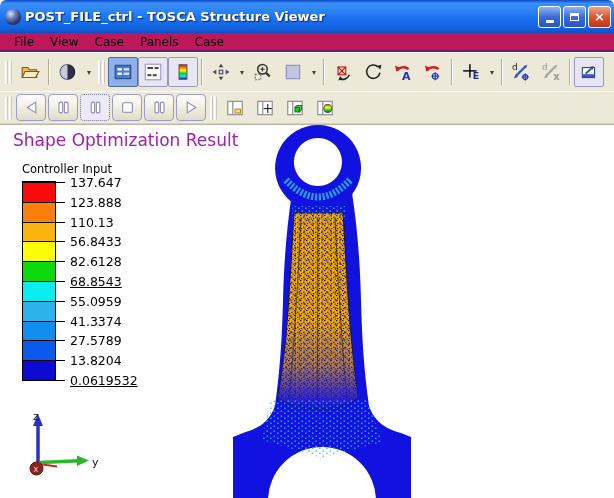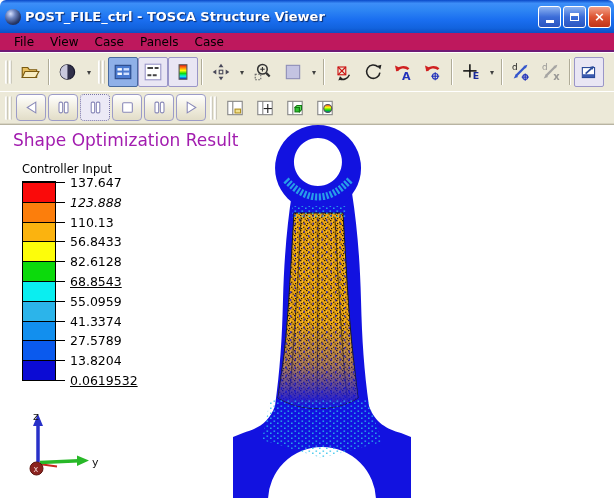--- a/index.html
+++ b/index.html
@@ -427,21 +427,21 @@
             <div class="band" style="background: rgb(12, 218, 12);"></div>
             <div class="band" style="background: rgb(10, 238, 240);"></div>
             <div class="band" style="background: rgb(44, 180, 234);"></div>
             <div class="band" style="background: rgb(18, 143, 238);"></div>
             <div class="band" style="background: rgb(10, 90, 238);"></div>
             <div class="band" style="background: rgb(11, 11, 212);"></div>
           </div>
       <div class="tick" style="top: 1px;"></div>
           <div class="ticklabel" style="top: -6px; text-align: right;">137.647</div>
           <div class="tick" style="top: 20.8px;"></div>
-          <div class="ticklabel" style="top: 13.8px; font-style: italic;">123.888</div>
+          <div class="ticklabel" style="top: 13.8px;">123.888</div>
           <div class="tick" style="top: 40.6px;"></div>
           <div class="ticklabel" style="top: 33.6px;">110.13</div>
           <div class="tick" style="top: 60.4px;"></div>
           <div class="ticklabel" style="top: 53.4px;">56.8433</div>
           <div class="tick" style="top: 80.2px;"></div>
           <div class="ticklabel" style="top: 73.2px;">82.6128</div>
           <div class="tick" style="top: 100px;"></div>
           <div class="ticklabel" style="top: 93px; text-decoration: underline;">68.8543</div>
           <div class="tick" style="top: 119.8px;"></div>
           <div class="ticklabel" style="top: 112.8px;">55.0959</div>

